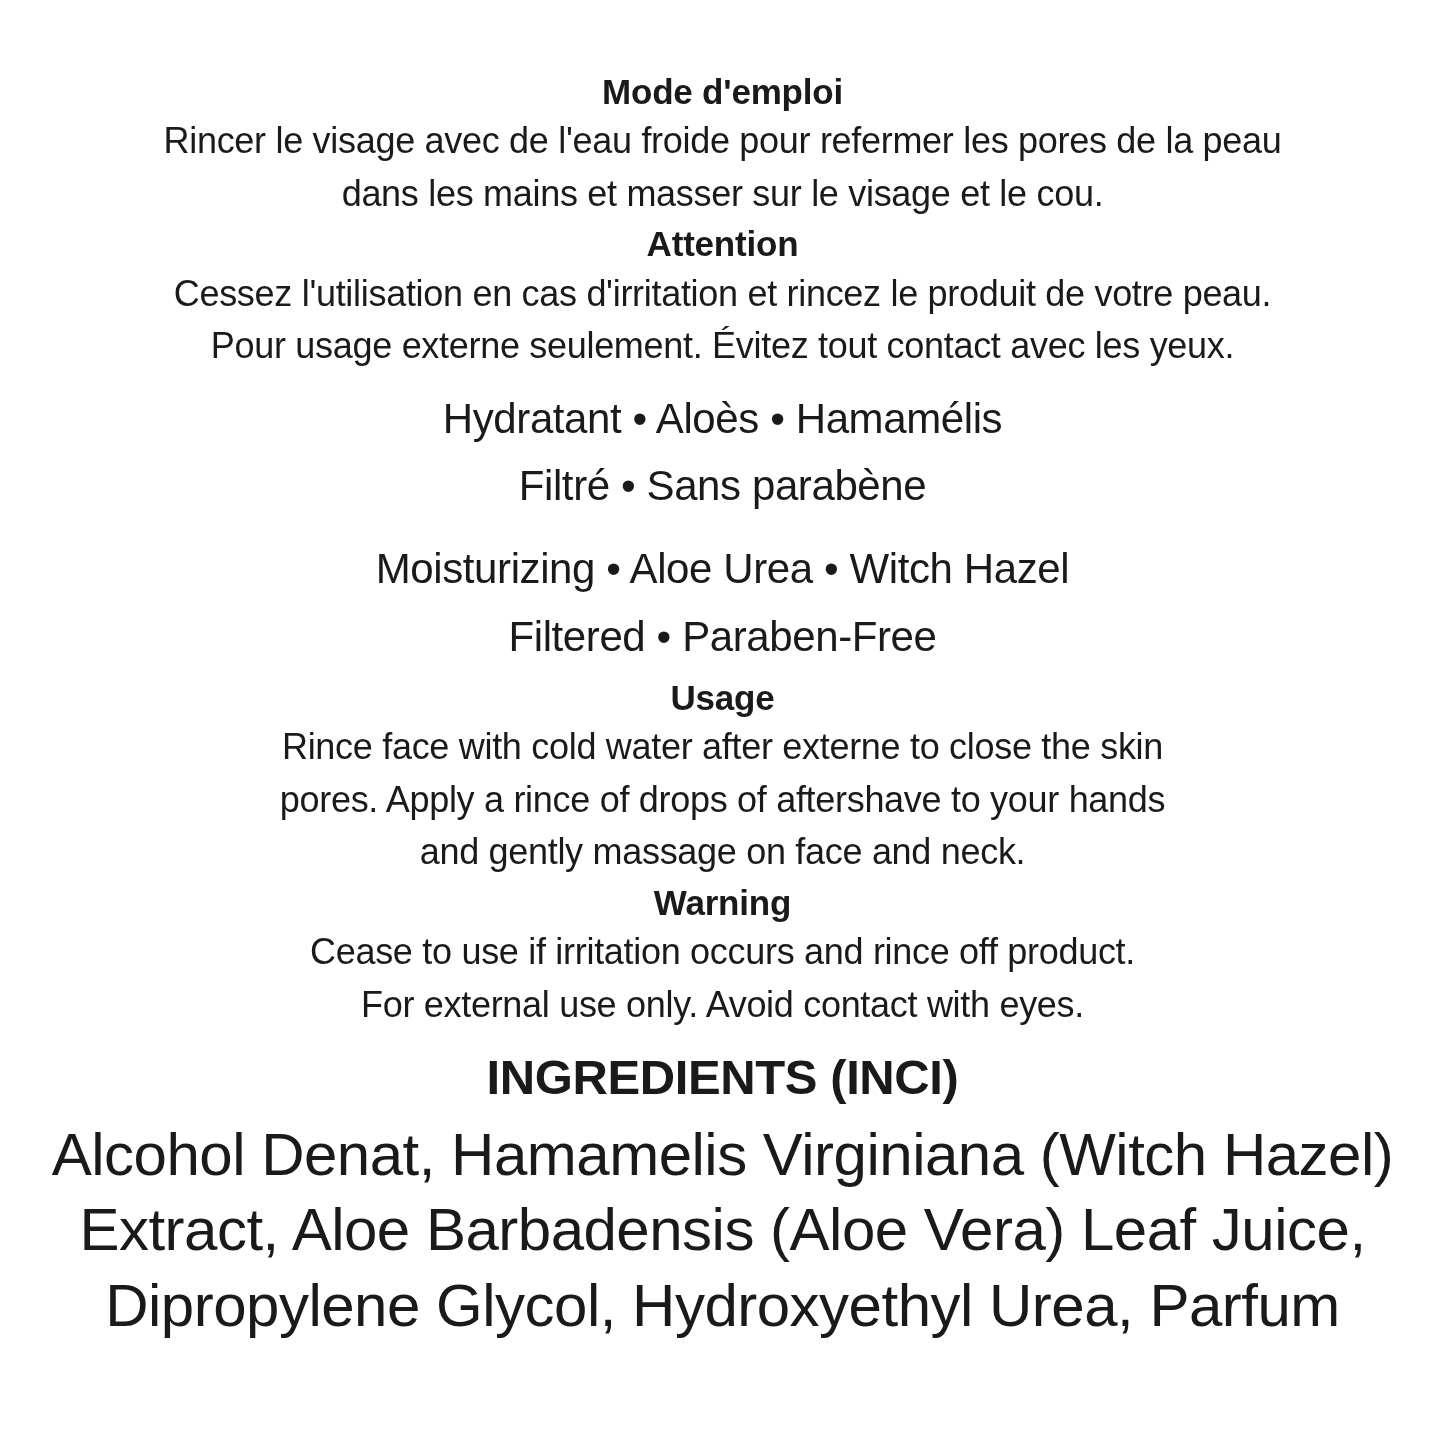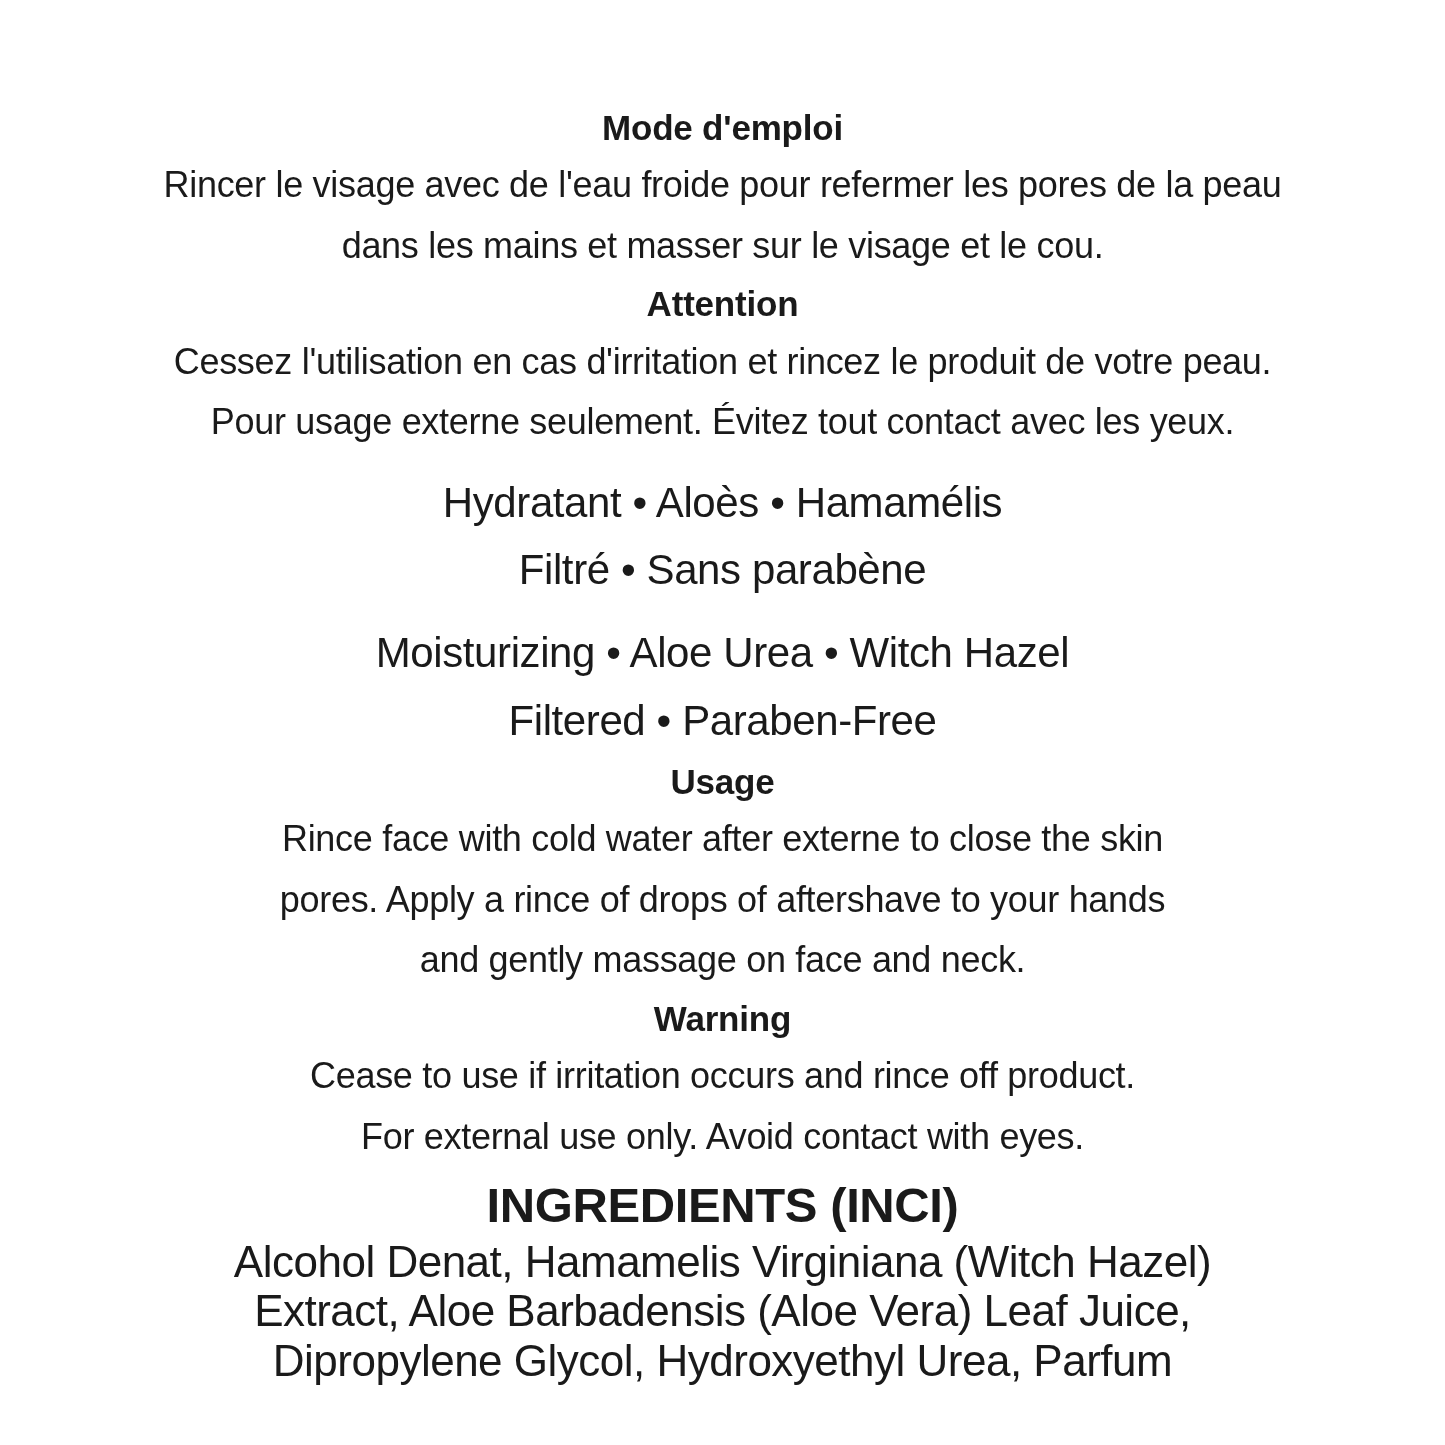--- a/index.html
+++ b/index.html
@@ -11,39 +11,39 @@
     height: 1445px;
     background: #ffffff;
     font-family: "Liberation Sans", sans-serif;
     color: #1a1a1a;
     overflow: hidden;
   }
   .label {
     box-sizing: border-box;
     width: 1445px;
     height: 1341px;
-    padding: 108px 100px 60px 100px;
+    padding: 72px 100px 60px 100px;
     display: flex;
     flex-direction: column;
     align-items: center;
     text-align: center;
   }
   .heading {
     font-weight: bold;
     font-size: 35px;
     line-height: 1.12;
     letter-spacing: -0.2px;
     margin: 0;
   }
   .body-line {
     font-size: 36px;
     line-height: 1.24;
     font-weight: 400;
     letter-spacing: -0.3px;
-    margin: 16px;
+    margin: 8px;
     white-space: nowrap;
   }
   .block {
     margin: 0;
     padding: 0;
   }
   .gap-sm { height: 6px; }
   .gap-md { height: 22px; }
   .gap-lg { height: 34px; }
 
@@ -53,28 +53,28 @@
     font-weight: 400;
     letter-spacing: -0.4px;
     margin: 16px;
     white-space: nowrap;
   }
   .ingredients-title {
     font-weight: bold;
     font-size: 49px;
     line-height: 1.1;
     letter-spacing: -0.4px;
-    margin: 4px;
+    margin: 16px;
   }
   .ingredients-line {
-    font-size: 44px;
+    font-size: 60px;
     line-height: 1.12;
     font-weight: 400;
     letter-spacing: -0.5px;
-    margin: 0;
+    margin: 8px;
     white-space: nowrap;
   }
 </style>
 </head>
 <body>
 
 <div class="label">
 
   <div class="block">
     <div class="heading">Mode d'emploi</div>

